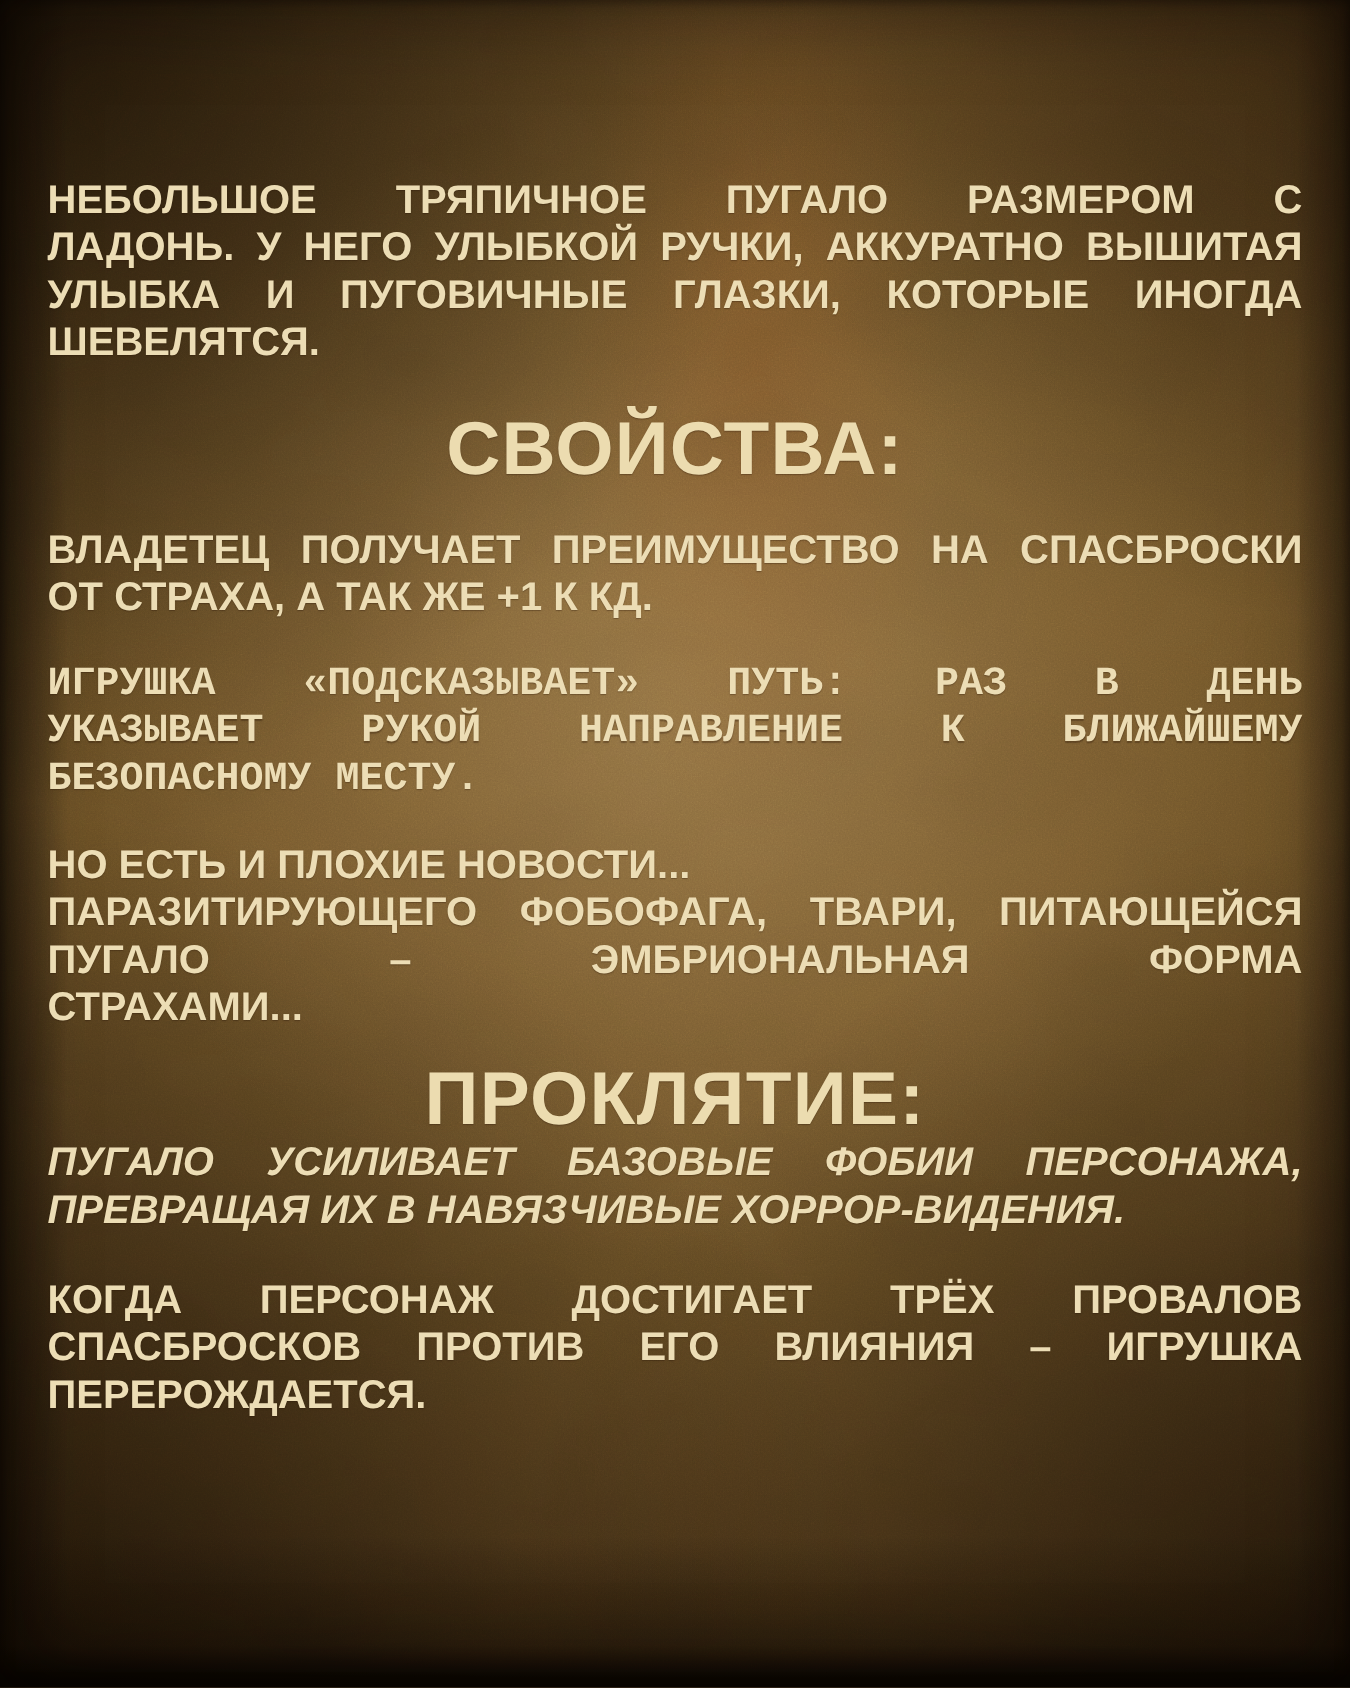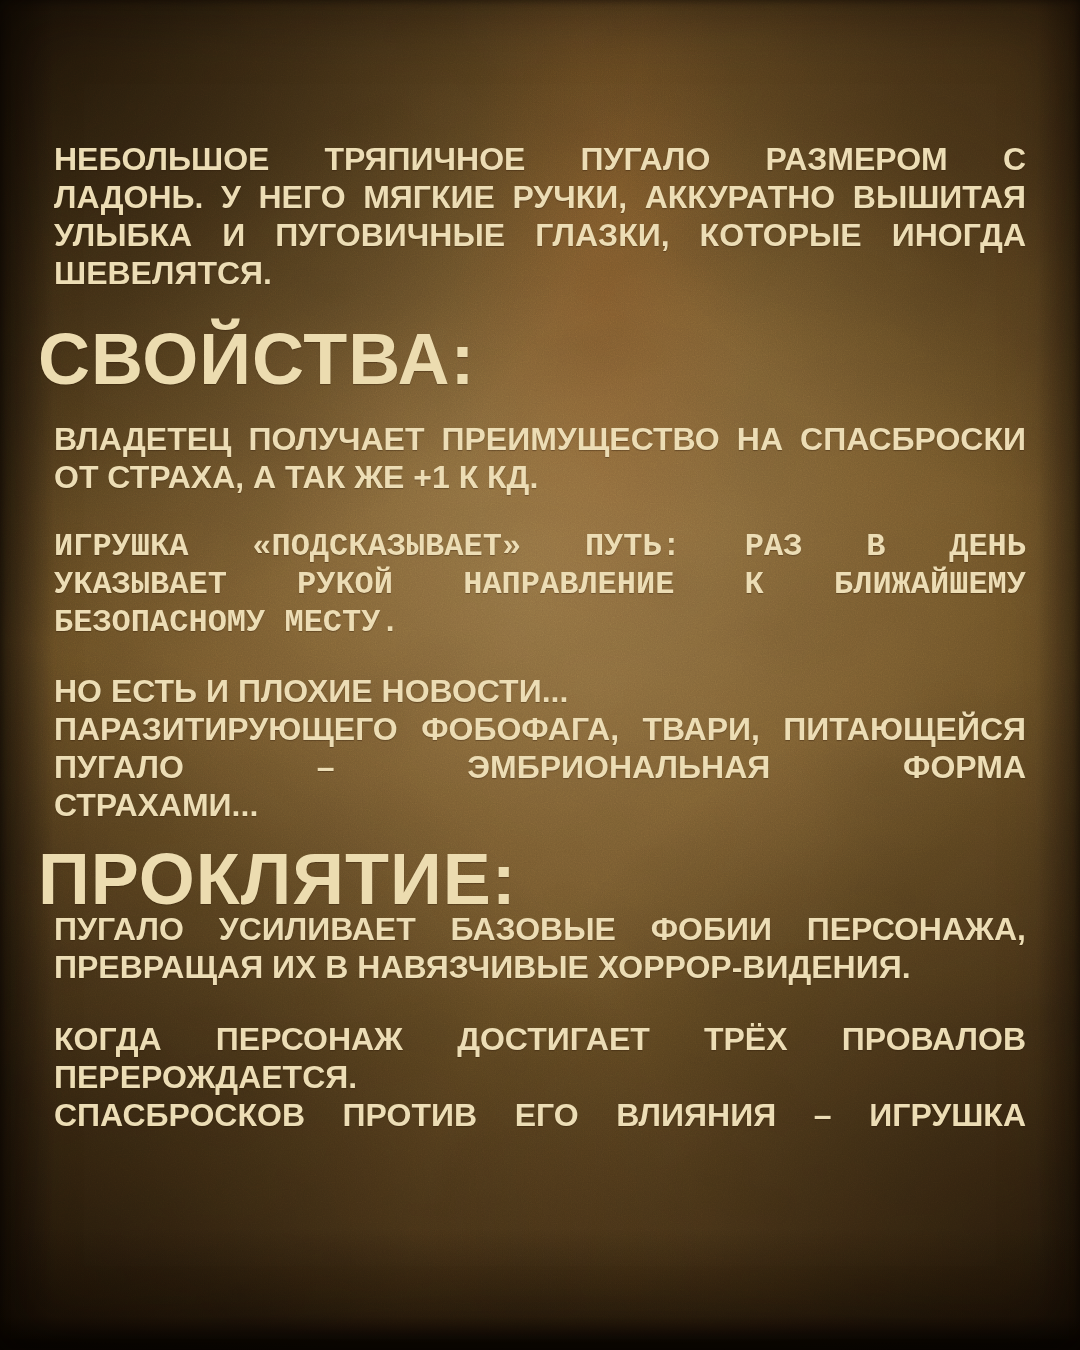--- a/index.html
+++ b/index.html
@@ -39,32 +39,32 @@
     color: var(--text-color, #ecddb5);
     font-weight: 700;
     text-shadow: 0 1px 1px rgba(40,20,5,0.35);
   }
   #content > :nth-child(1) { margin-top: 0; }
   #content > :nth-child(2) { margin-top: 38px; }
   #content > :nth-child(3) { margin-top: 32px; }
   #content > :nth-child(4) { margin-top: 32px; font-family: Liberation Mono, monospace; }
   #content > :nth-child(5) { margin-top: 30px; }
   #content > :nth-child(6) { margin-top: 26px; }
-  #content > :nth-child(7) { margin-top: 2px; }
+  #content > :nth-child(7) { margin-top: 2px; font-style: italic; }
   #content > :nth-child(8) { margin-top: 34px; }
   h2.heading {
     margin: 0;
-    font-size: 72px;
+    font-size: 60px;
     line-height: 58px;
-    text-align: left;
+    text-align: center;
     letter-spacing: 1px;
     color: var(--heading-color, #ecdcb0);
     font-weight: 700;
   }
-  .para { margin: 16px; }
+  .para { margin: 0; }
   .line {
     font-size: 32px;
     line-height: 38px;
     text-align: justify;
     text-align-last: justify;
     white-space: normal;
   }
   .line.plain { text-align-last: left; }
 </style>
 </head>
@@ -84,21 +84,21 @@
     <filter id="grain">
       <feTurbulence type="fractalNoise" baseFrequency="0.85" numOctaves="2" seed="7"></feTurbulence>
       <feColorMatrix type="saturate" values="0"></feColorMatrix>
     </filter>
     <rect width="100%" height="100%" filter="url(#grain)"></rect>
   </svg>
 
   <main id="content">
       <div class="para">
         <div class="line">НЕБОЛЬШОЕ ТРЯПИЧНОЕ ПУГАЛО РАЗМЕРОМ С</div>
-        <div class="line">ЛАДОНЬ. У НЕГО МЯГКИЕ РУЧКИ, АККУРАТНО ВЫШИТАЯ</div>
+        <div class="line">ЛАДОНЬ. У НЕГО УЛЫБКОЙ РУЧКИ, АККУРАТНО ВЫШИТАЯ</div>
         <div class="line">УЛЫБКА И ПУГОВИЧНЫЕ ГЛАЗКИ, КОТОРЫЕ ИНОГДА</div>
         <div class="line plain">ШЕВЕЛЯТСЯ.</div>
       </div>
       <h2 class="heading">СВОЙСТВА:</h2>
       <div class="para">
         <div class="line">ВЛАДЕТЕЦ ПОЛУЧАЕТ ПРЕИМУЩЕСТВО НА СПАСБРОСКИ</div>
         <div class="line plain">ОТ СТРАХА, А ТАК ЖЕ +1 К КД.</div>
       </div>
       <div class="para">
         <div class="line">ИГРУШКА «ПОДСКАЗЫВАЕТ» ПУТЬ: РАЗ В ДЕНЬ</div>
@@ -111,17 +111,17 @@
         <div class="line">ПУГАЛО – ЭМБРИОНАЛЬНАЯ ФОРМА</div>
         <div class="line plain">СТРАХАМИ...</div>
       </div>
       <h2 class="heading">ПРОКЛЯТИЕ:</h2>
       <div class="para">
         <div class="line">ПУГАЛО УСИЛИВАЕТ БАЗОВЫЕ ФОБИИ ПЕРСОНАЖА,</div>
         <div class="line plain">ПРЕВРАЩАЯ ИХ В НАВЯЗЧИВЫЕ ХОРРОР-ВИДЕНИЯ.</div>
       </div>
       <div class="para">
         <div class="line">КОГДА ПЕРСОНАЖ ДОСТИГАЕТ ТРЁХ ПРОВАЛОВ</div>
+        <div class="line">СПАСБРОСКОВ ПРОТИВ ЕГО ВЛИЯНИЯ – ИГРУШКА</div>
         <div class="line plain">ПЕРЕРОЖДАЕТСЯ.</div>
-        <div class="line">СПАСБРОСКОВ ПРОТИВ ЕГО ВЛИЯНИЯ – ИГРУШКА</div>
       </div>
     </main>
 </div>
 
 </body></html>

